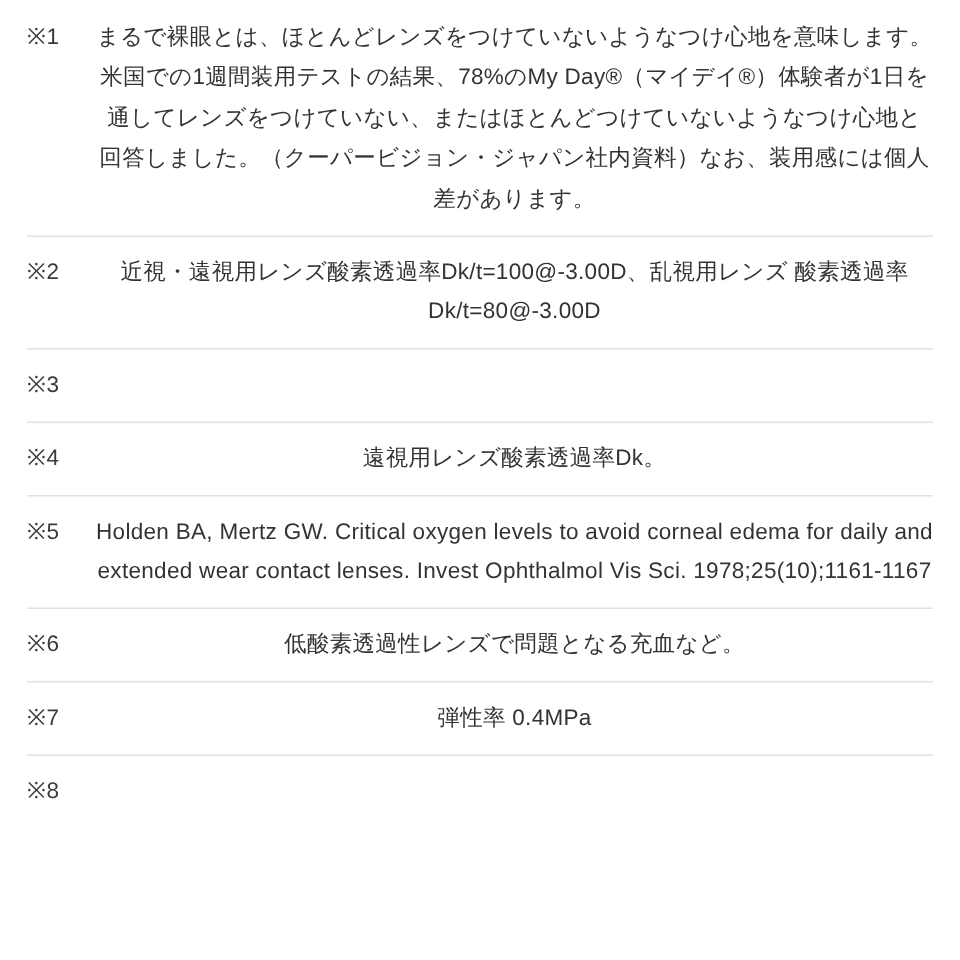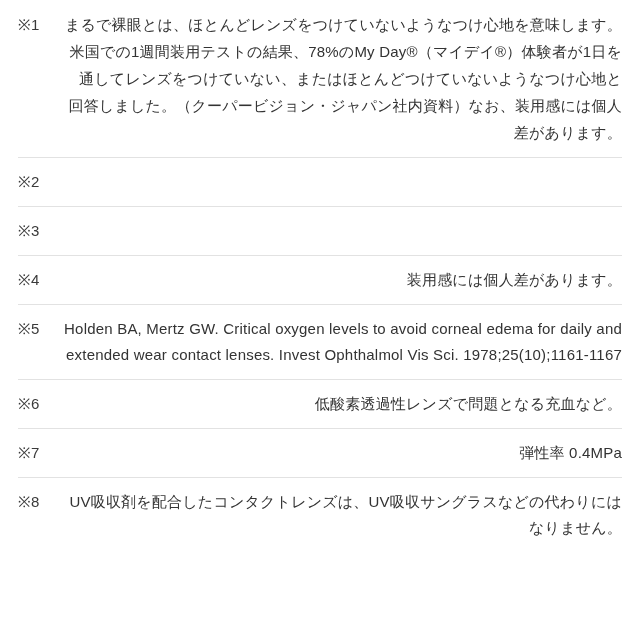--- a/index.html
+++ b/index.html
@@ -35,65 +35,65 @@
     line-height: 26px;
     color: #3a3a3a;
     letter-spacing: 0.5px;
     white-space: nowrap;
   }
   .note-text {
     flex: 1 1 auto;
     font-size: 15px;
     line-height: 26px;
     color: #333333;
-    text-align: right;
+    text-align: center;
     letter-spacing: 0.2px;
     word-break: break-word;
   }
   .note-row.first .note-marker,
   .note-row.first .note-text {
     line-height: 27px;
   }
 </style>
 </head>
 <body>
 
 <div class="notes-list">
 
   <div class="note-row first">
     <div class="note-marker">※1</div>
     <div class="note-text">まるで裸眼とは、ほとんどレンズをつけていないようなつけ心地を意味します。米国での1週間装用テストの結果、78%のMy Day®（マイデイ®）体験者が1日を通してレンズをつけていない、またはほとんどつけていないようなつけ心地と回答しました。（クーパービジョン・ジャパン社内資料）なお、装用感には個人差があります。</div>
   </div>
 
   <div class="note-row">
     <div class="note-marker">※2</div>
+    <div class="note-text">近視・遠視用レンズ酸素透過率Dk/t=100@-3.00D、乱視用レンズ 酸素透過率Dk/t=80@-3.00D</div>
   </div>
 
   <div class="note-row">
     <div class="note-marker">※3</div>
   </div>
 
   <div class="note-row">
     <div class="note-marker">※4</div>
-    <div class="note-text">装用感には個人差があります。</div>
+    <div class="note-text">遠視用レンズ酸素透過率Dk。</div>
   </div>
 
   <div class="note-row">
     <div class="note-marker">※5</div>
     <div class="note-text">Holden BA, Mertz GW. Critical oxygen levels to avoid corneal edema for daily and extended wear contact lenses. Invest Ophthalmol Vis Sci. 1978;25(10);1161-1167</div>
   </div>
 
   <div class="note-row">
     <div class="note-marker">※6</div>
     <div class="note-text">低酸素透過性レンズで問題となる充血など。</div>
   </div>
 
   <div class="note-row">
     <div class="note-marker">※7</div>
     <div class="note-text">弾性率 0.4MPa</div>
   </div>
 
   <div class="note-row">
     <div class="note-marker">※8</div>
-    <div class="note-text">UV吸収剤を配合したコンタクトレンズは、UV吸収サングラスなどの代わりにはなりません。</div>
   </div>
 
 </div>
 
 </body></html>

